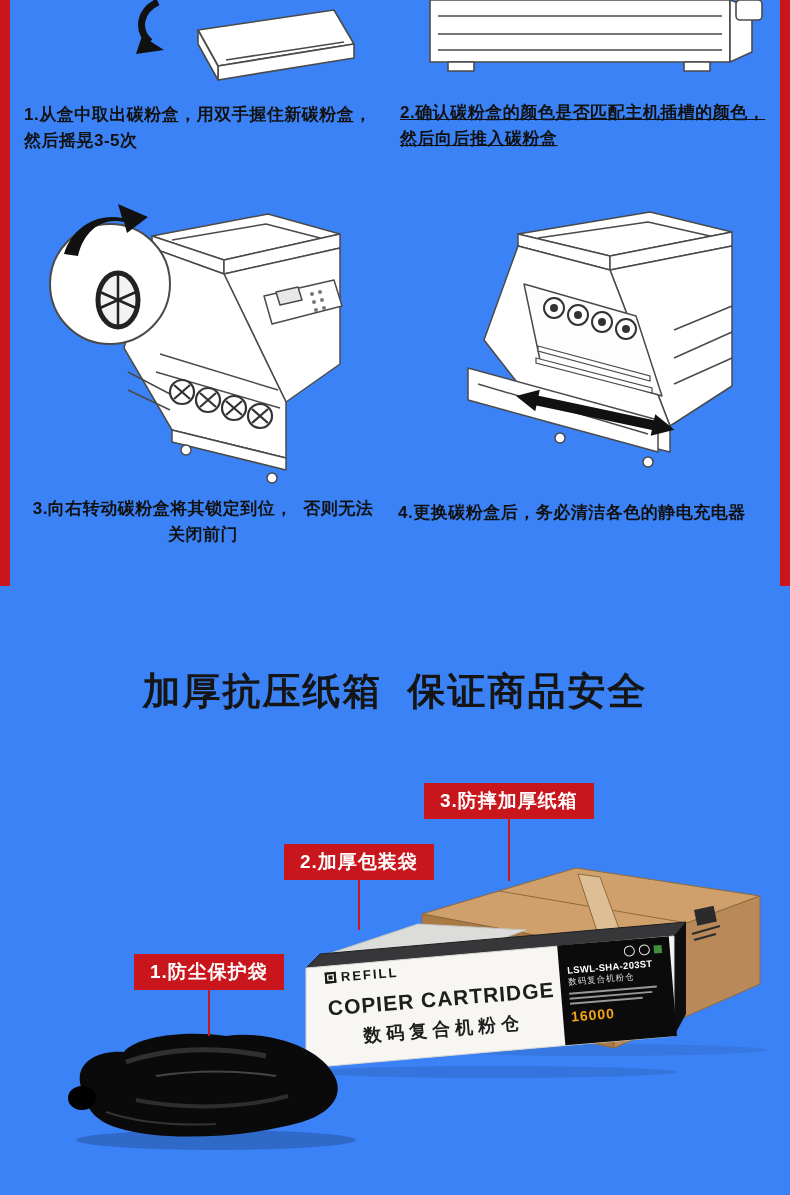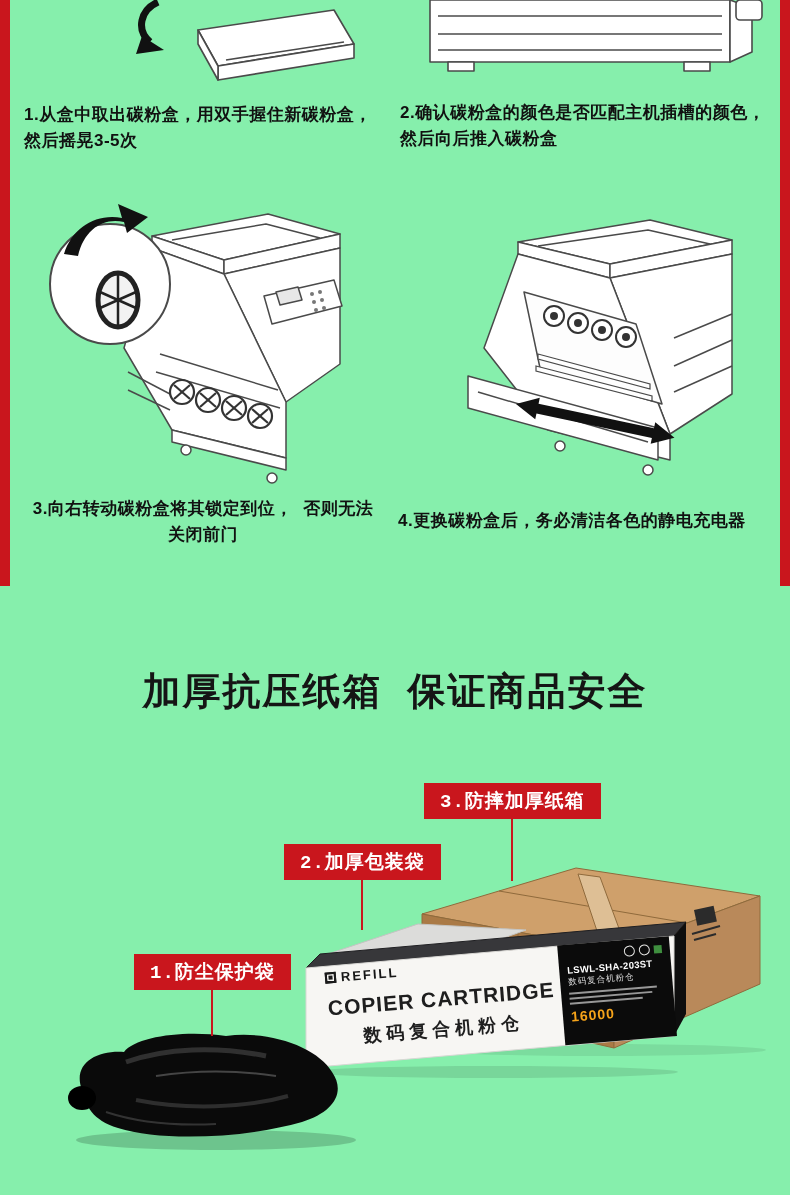--- a/index.html
+++ b/index.html
@@ -2,50 +2,50 @@
 <html><head>
 <meta charset="utf-8">
 <style>
   :root{ --red:#c9161d; --ink:#121212; --line:#4a4a4a; }
   *{margin:0;padding:0;box-sizing:border-box;}
   html,body{background:#fff;}
   body{
     width:790px;height:1195px;position:relative;overflow:hidden;
     font-family:"Liberation Sans","DejaVu Sans",sans-serif;color:var(--ink);
   }
-  .page{position:absolute;inset:0;background:#86efac;}
+  .page{position:absolute;inset:0;background:#3b82f6;}
   .edge{position:absolute;top:0;width:10px;height:586px;background:var(--red);}
   .edge.left{left:0;} .edge.right{right:0;}
 
   .step{position:absolute;}
   .step-1{left:24px;top:0;width:356px;}
   .step-2{left:400px;top:0;width:372px;}
   .step-3{left:24px;top:196px;width:358px;text-align:center;}
-  .step-4{left:398px;top:208px;width:376px;}
+  .step-4{left:398px;top:200px;width:376px;}
   .caption{
     font-size:17px;font-weight:700;line-height:1.5;color:#111;
     white-space:pre-wrap;letter-spacing:.5px;
   }
   .step-1 .caption{margin-top:8px;}
-  .step-2 .caption{margin-top:14px;}
+  .step-2 .caption{margin-top:14px;text-decoration:underline;}
   .step-3 .caption{margin-top:6px;}
   .step-4 .caption{margin-top:8px;}
   .step-1 svg{display:block;margin-left:104px;}
   .step-2 svg,.step-3 svg,.step-4 svg{display:block;}
 
   .section-title{
     position:absolute;left:0;right:0;top:666px;text-align:center;
     font-size:38px;font-weight:800;color:#151515;letter-spacing:2px;white-space:pre-wrap;
   }
 
   .packaging{position:absolute;left:0;top:760px;width:790px;height:435px;}
   .callout{position:absolute;z-index:30;display:flex;flex-direction:column;align-items:center;}
   .callout .tag{
     background:var(--red);color:#fff;font-size:19px;font-weight:700;
-    padding:5px 16px;letter-spacing:1px;white-space:nowrap;font-family:Liberation Mono, monospace;
+    padding:5px 16px;letter-spacing:1px;white-space:nowrap;
   }
   .callout .pointer{width:2px;background:var(--red);}
   .callout-3{left:424px;top:23px;} .callout-3 .pointer{height:62px;}
   .callout-2{left:284px;top:84px;text-align:right;} .callout-2 .pointer{height:50px;}
   .callout-1{left:134px;top:194px;} .callout-1 .pointer{height:46px;}
 
   .carton{position:absolute;left:408px;top:92px;width:360px;height:204px;z-index:5;}
   .product-box{position:absolute;left:298px;top:158px;width:392px;height:162px;z-index:10;}
   .bag{position:absolute;left:66px;top:252px;width:290px;height:142px;z-index:20;}
 

